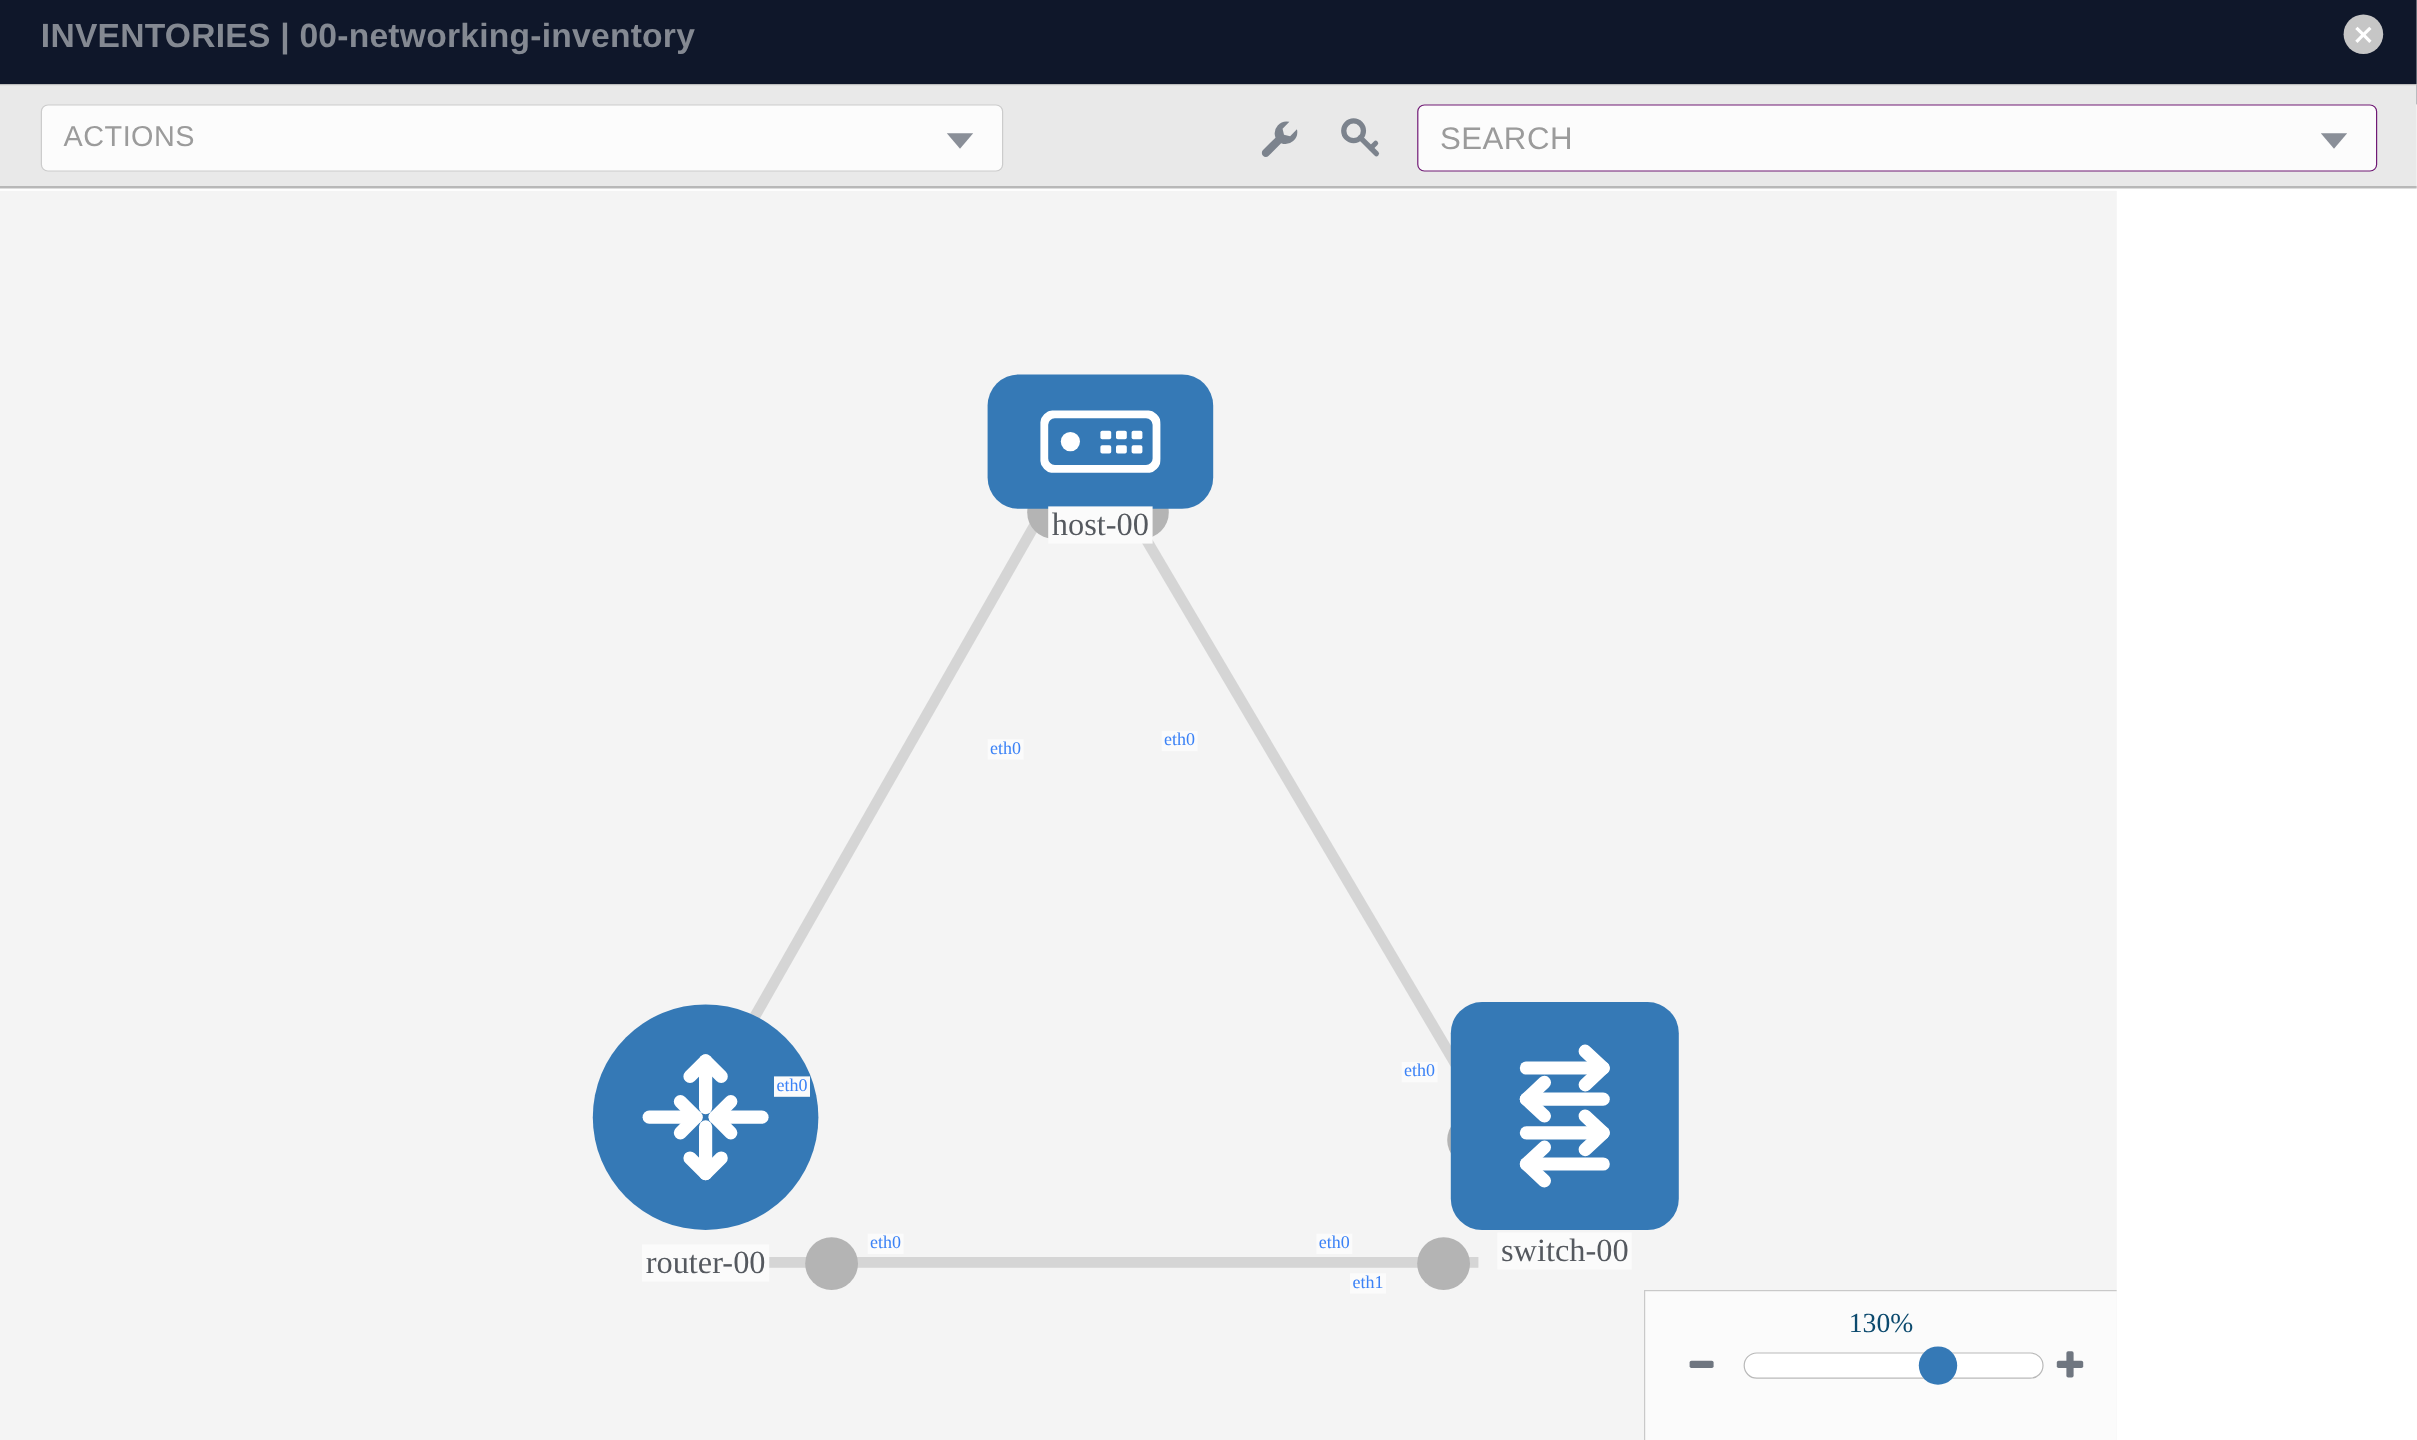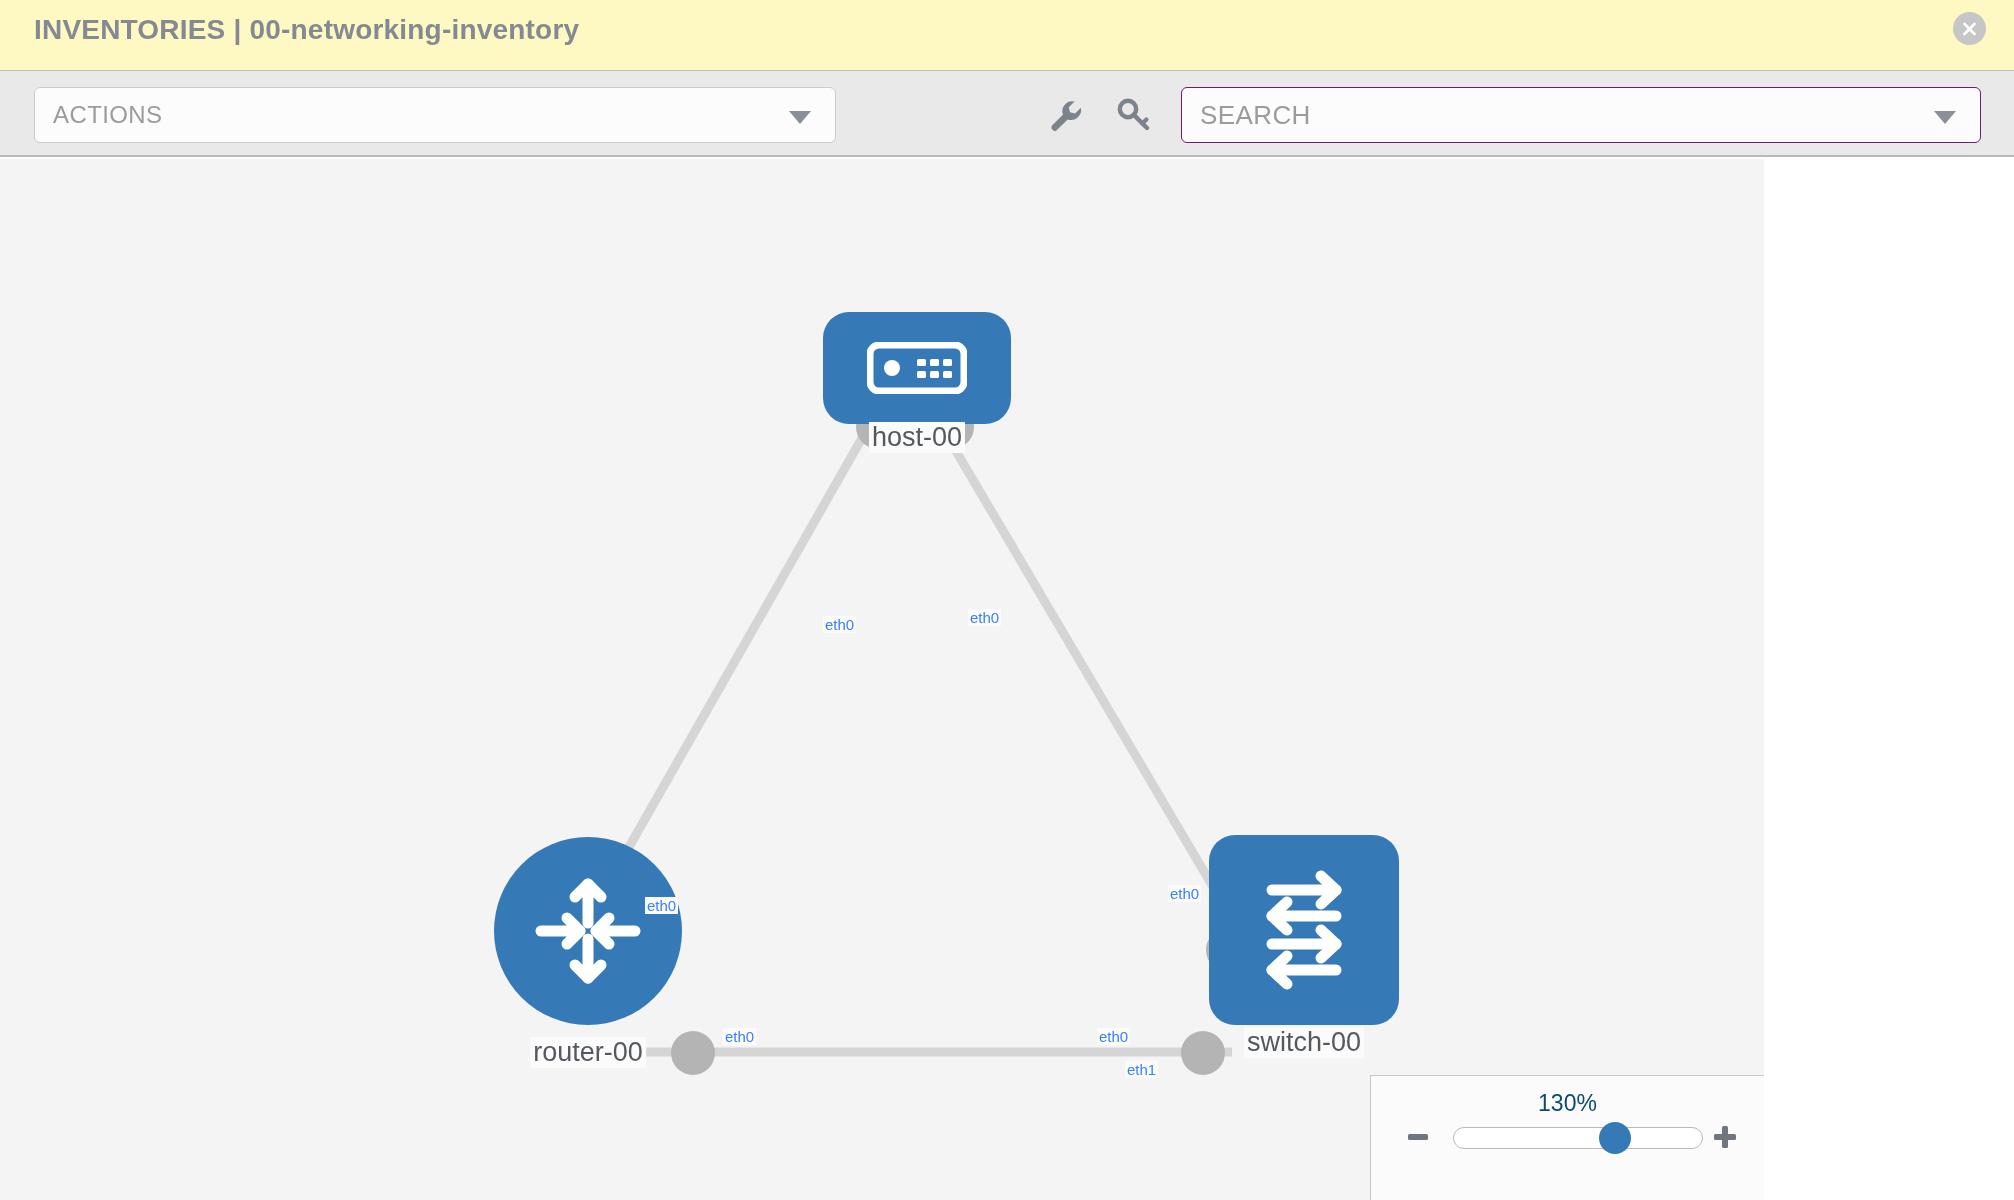--- a/index.html
+++ b/index.html
@@ -7,21 +7,21 @@
     width: 2014px; height: 1200px;
     background: #ffffff;
     font-family: "Liberation Sans", sans-serif;
     overflow: hidden;
   }
   .app { position: relative; width: 2014px; height: 1200px; }
 
   
   .header {
     position: absolute; left: 0; top: 0; width: 2014px; height: 87px;
-    background: #fef9c3;
+    background: #0f172a;
   }
   .header-title {
     position: absolute; left: 34px; top: 14px;
     font-size: 28px; font-weight: bold; color: #848992;
     letter-spacing: 0.2px; white-space: nowrap;
   }
   .close-btn {
     position: absolute; right: 28px; top: 12px;
     width: 33px; height: 33px; border-radius: 50%;
     background: #c6c6c6;
@@ -70,21 +70,21 @@
     display: flex; align-items: center;
     cursor: text;
   }
   .search-label {
     margin-left: 18px; font-size: 26px; color: #9b9b9b; letter-spacing: 0.4px;
   }
 
   
   .canvas {
     position: absolute; left: 0; top: 159px; width: 1764px; height: 1041px;
-    background: #f4f4f4; overflow: hidden;
+    background: #f4f4f4; overflow: hidden; font-family: Liberation Serif, serif;
   }
   .topology { position: absolute; left: 0; top: 0; width: 2014px; height: 1041px; }
 
   
   .node { position: absolute; cursor: pointer; }
   .node-shape {
     background: #3579b6;
     display: flex; align-items: center; justify-content: center;
     position: relative; z-index: 3;
   }

